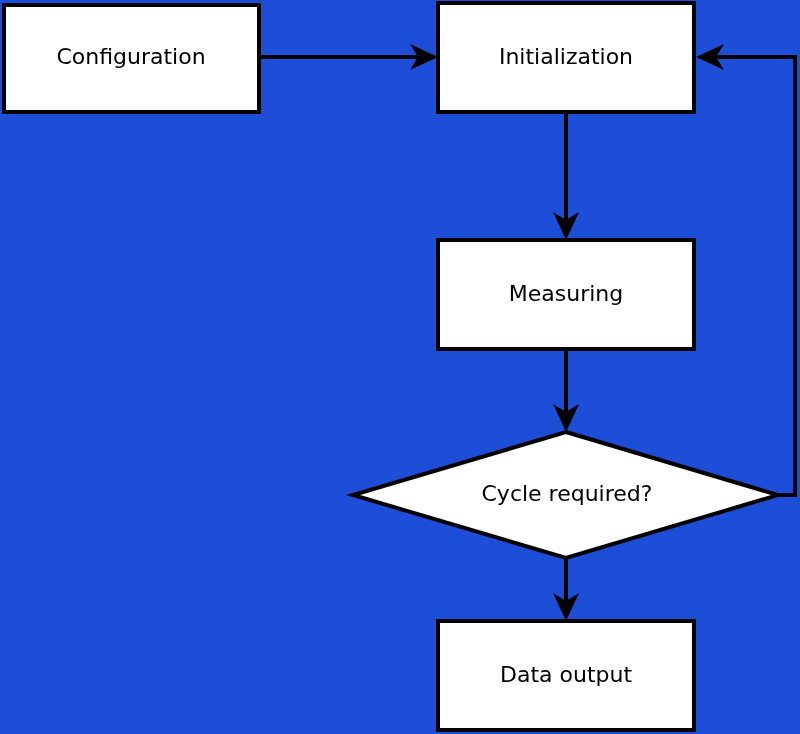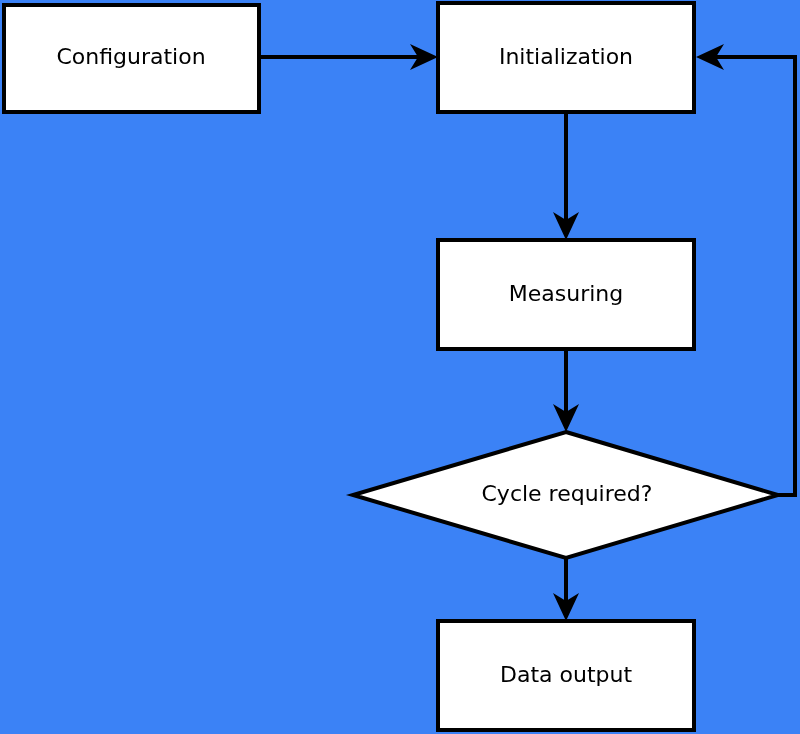--- a/index.html
+++ b/index.html
@@ -8,21 +8,21 @@
     padding: 0;
     background: #ffffff;
   }
   body {
     font-family: "DejaVu Sans", sans-serif;
   }
   #diagram-root {
     position: relative;
     width: 800px;
     height: 734px;
-    background: #3b82f6;
+    background: #1d4ed8;
     overflow: hidden;
   }
   #flow-svg {
     position: absolute;
     top: 0;
     left: 0;
     width: 800px;
     height: 734px;
     display: block;
   }

